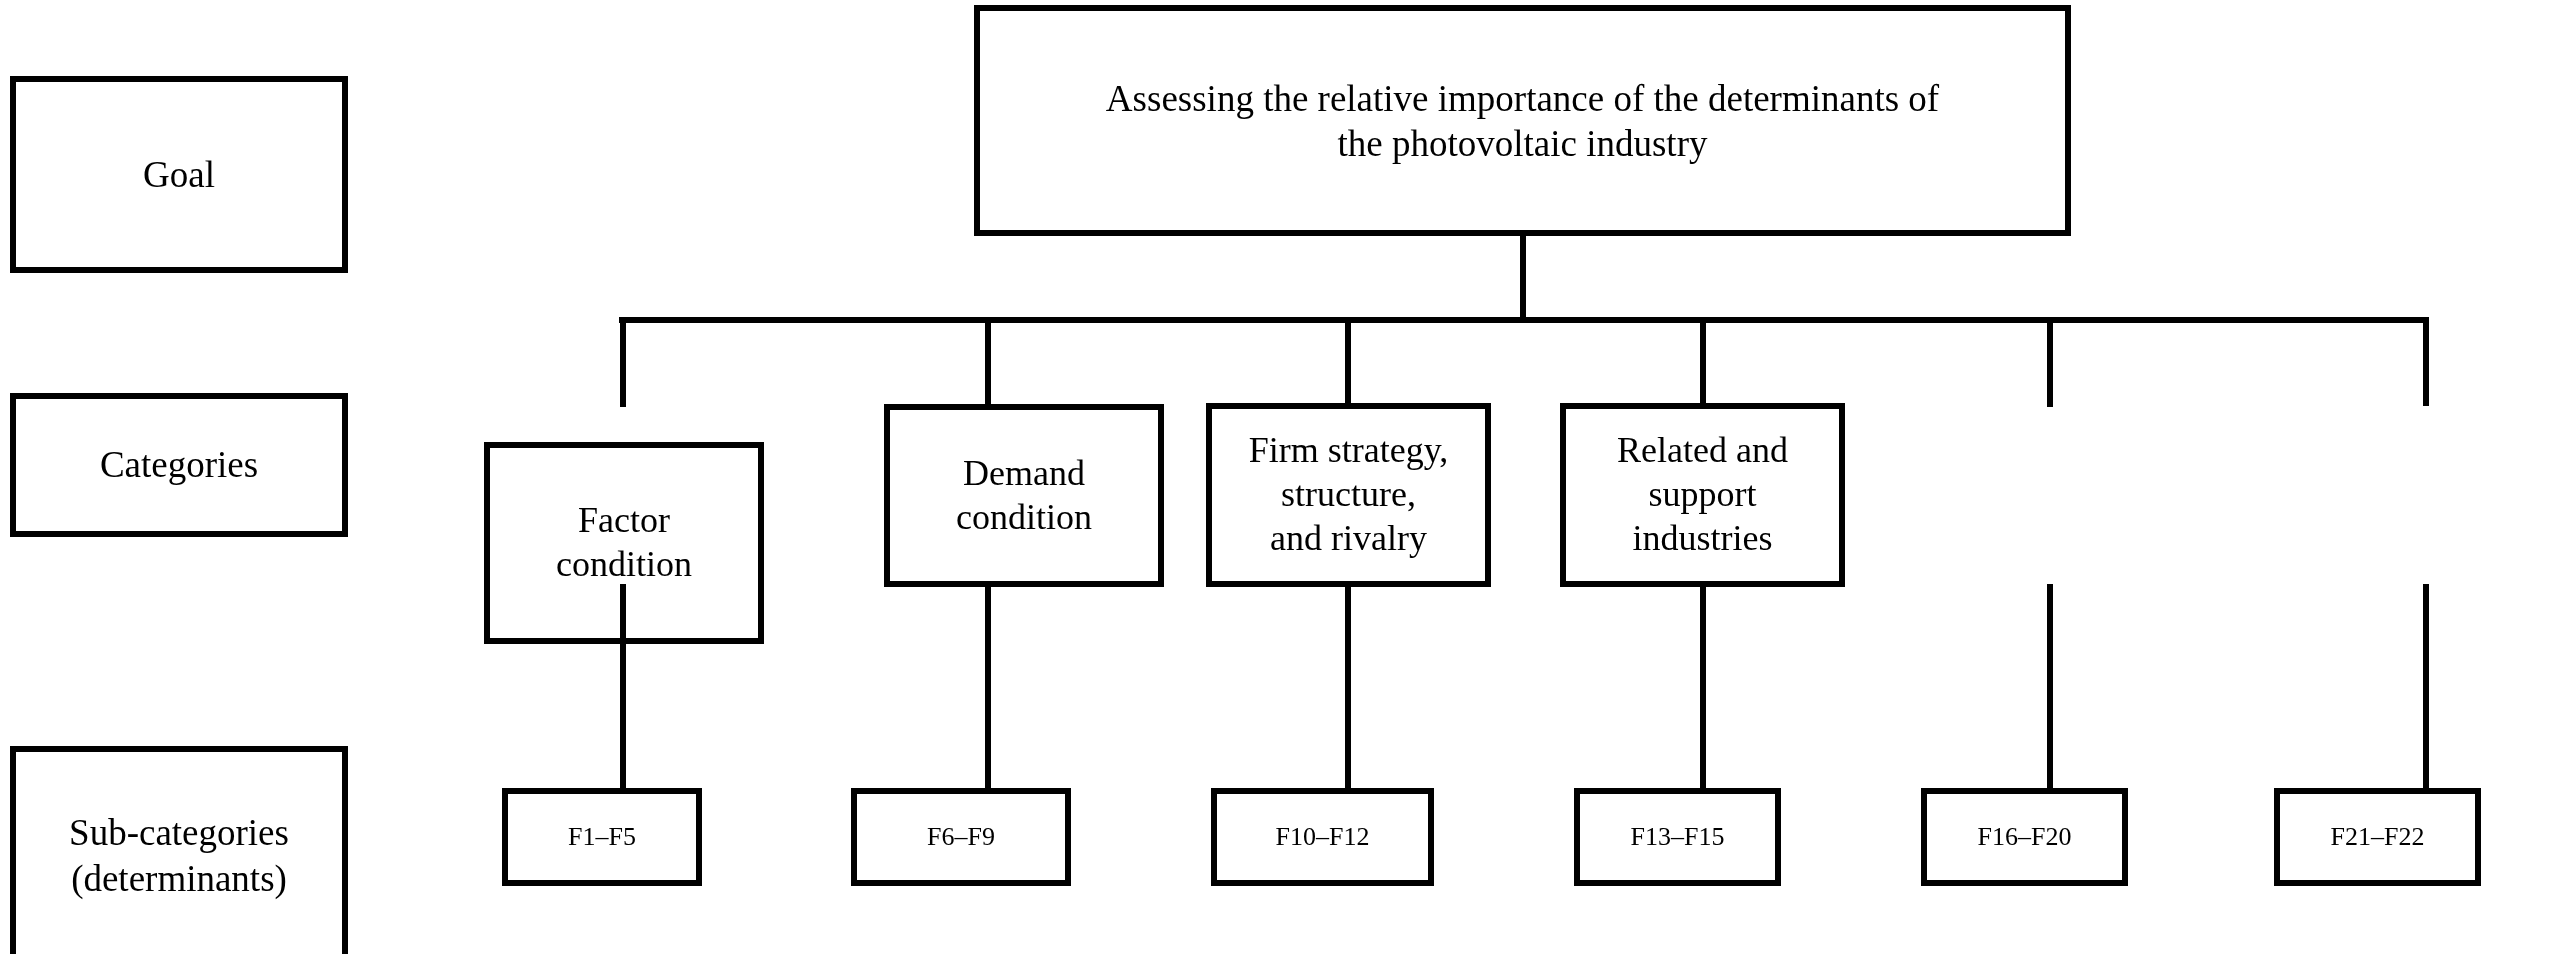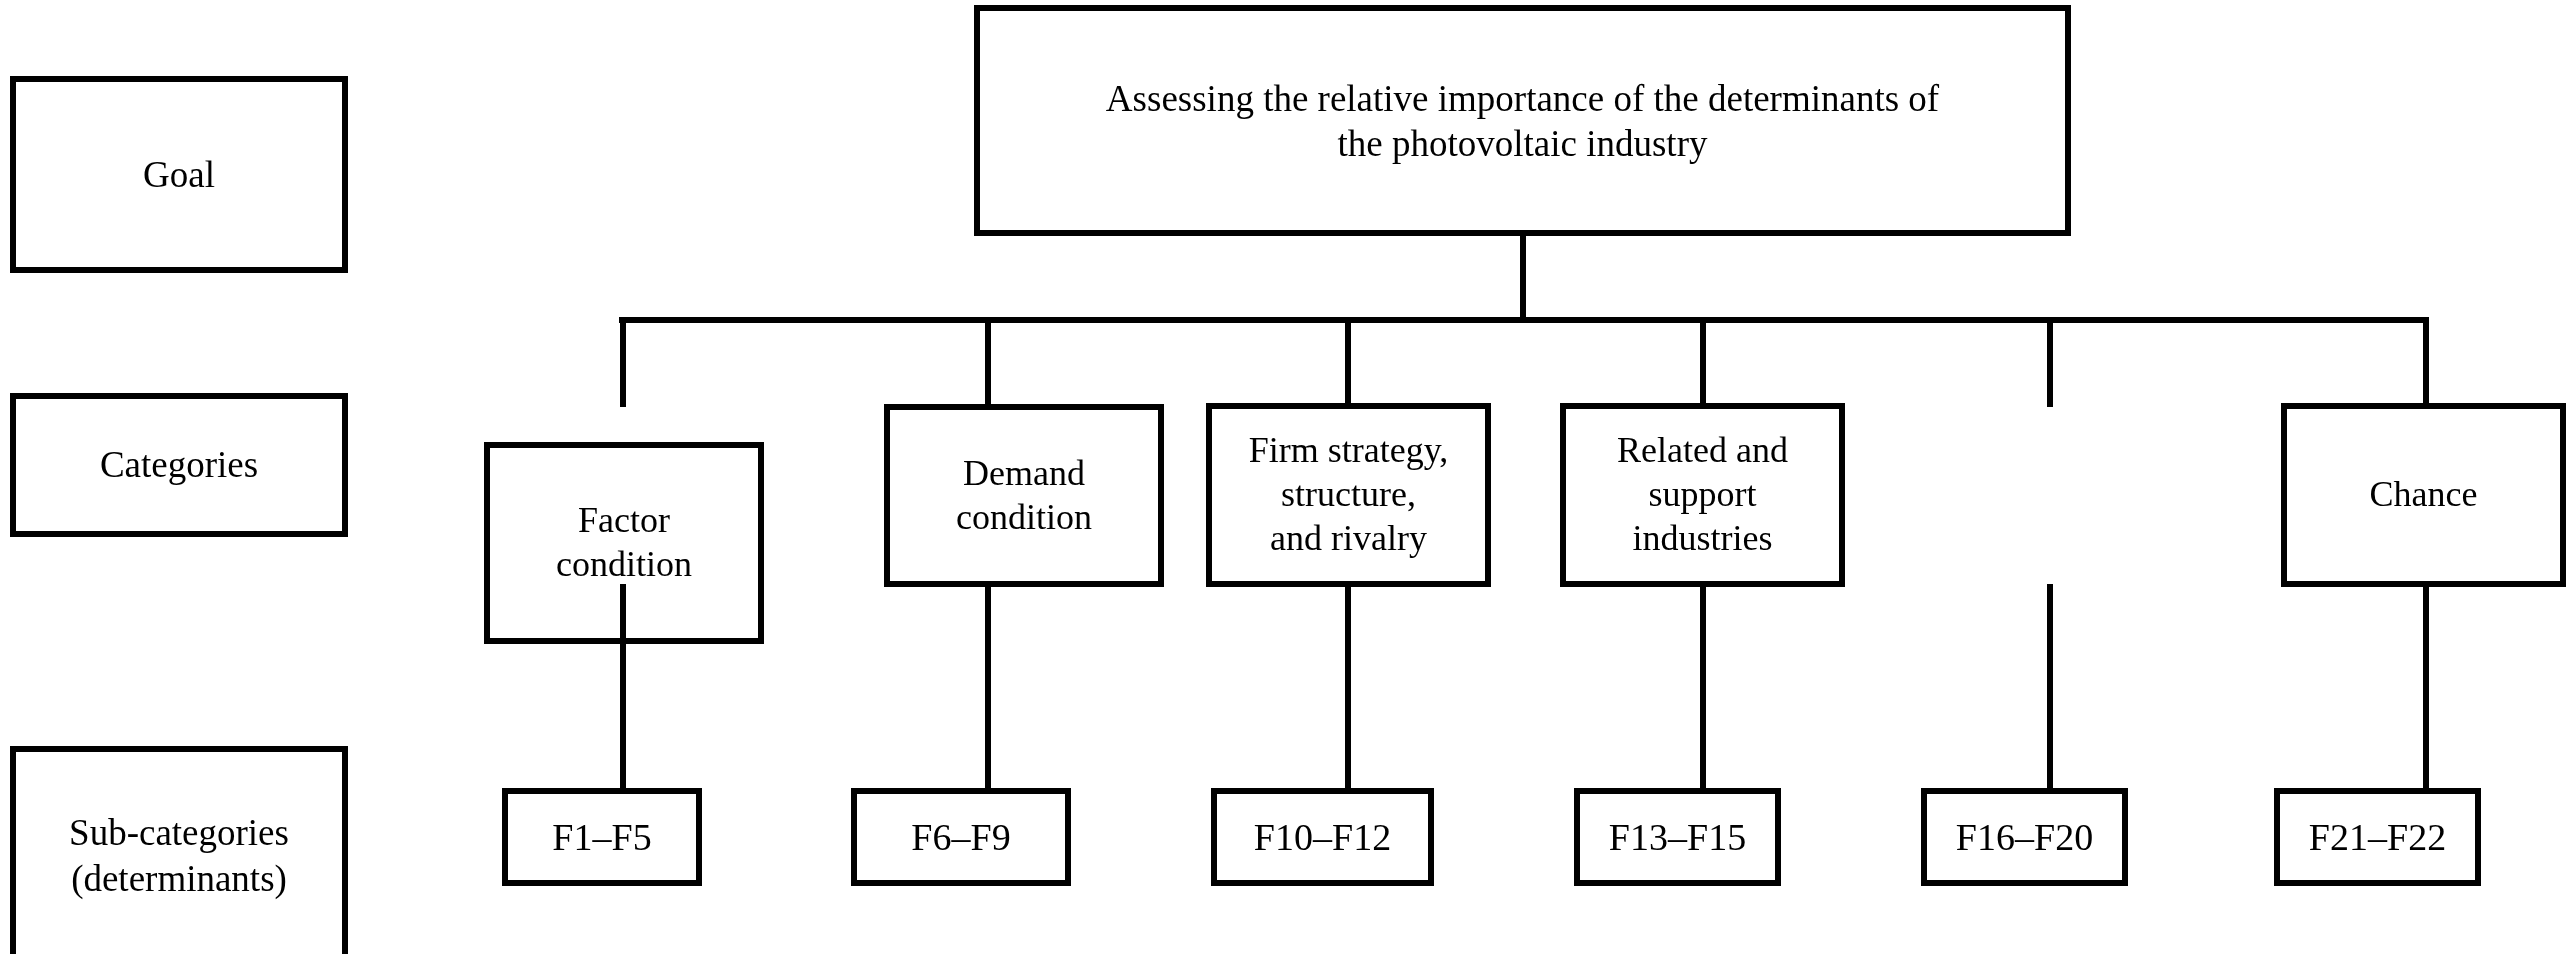--- a/index.html
+++ b/index.html
@@ -50,21 +50,21 @@
   
   .cat { font-size: 36px; }
   .cat-0 { left: 484px;  top: 404px; width: 280px; height: 202px; margin-top: 38px; }
   .cat-1 { left: 884px; top: 404px; width: 280px; height: 183px; }
   .cat-2 { left: 1206px; top: 403px; width: 285px; height: 184px; }
   .cat-3 { left: 1560px; top: 403px; width: 285px; height: 184px; }
   .cat-4 { left: 1917px; top: 404px; width: 266px; height: 183px; }
   .cat-5 { left: 2281px; top: 403px; width: 285px; height: 184px; }
 
   
-  .sub { font-size: 38px; }
+  .sub { font-size: 26px; }
   .sub-0 { left: 502px;  top: 788px; width: 200px; height: 98px; }
   .sub-1 { left: 851px; top: 788px; width: 220px; height: 98px; }
   .sub-2 { left: 1211px; top: 788px; width: 223px; height: 98px; }
   .sub-3 { left: 1574px; top: 788px; width: 207px; height: 98px; }
   .sub-4 { left: 1921px; top: 788px; width: 207px; height: 98px; }
   .sub-5 { left: 2274px; top: 788px; width: 207px; height: 98px; }
 
   
   .line { position: absolute; background: #000000; }
   .vline { width: 6px; }
@@ -112,23 +112,20 @@
   <div class="node cat cat-2">
     <span class="txt">Firm strategy,
 structure,
 and rivalry</span>
   </div>
   <div class="node cat cat-3">
     <span class="txt">Related and
 support
 industries</span>
   </div>
-  <div class="node cat cat-5">
-    <span class="txt">Chance</span>
-  </div>
 
   <div class="line vline" style="left:620px;  top:584px; height:207px;"></div>
   <div class="line vline" style="left:985px; top:584px; height:207px;"></div>
   <div class="line vline" style="left:1345px; top:584px; height:207px;"></div>
   <div class="line vline" style="left:1700px; top:584px; height:207px;"></div>
   <div class="line vline" style="left:2047px; top:584px; height:207px;"></div>
   <div class="line vline" style="left:2423px; top:584px; height:207px;"></div>
 
   <div class="node sub sub-0">
     <span class="txt">F1–F5</span>

